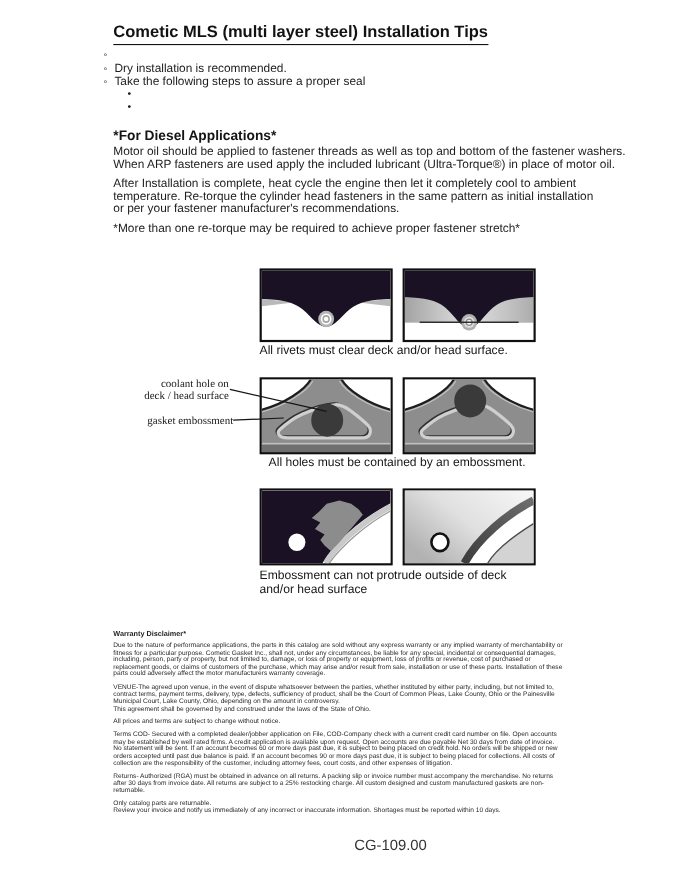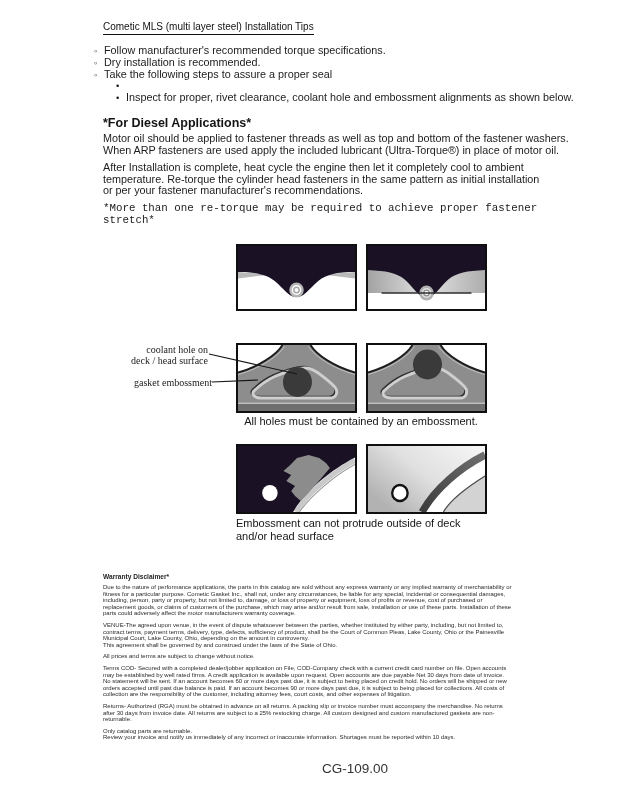--- a/index.html
+++ b/index.html
@@ -1,27 +1,27 @@
 <!DOCTYPE html>
 <html><head>
 <meta charset="utf-8">
 <style>
   html,body{margin:0;padding:0;background:#ffffff;}
   .page{position:relative;width:618px;height:800px;background:#ffffff;overflow:hidden;
         font-family:"Liberation Sans","DejaVu Sans",sans-serif;color:#1c1c1c;}
   .abs{position:absolute;}
-  .title{left:103px;top:21px;font-size:10px;font-weight:400;color:#121212;
+  .title{left:103px;top:21px;font-size:15px;font-weight:700;color:#121212;
          border-bottom:1.6px solid #121212;padding-bottom:2px;margin:0;}
   .bullets{left:94px;top:45px;width:500px;font-size:10.8px;line-height:11.8px;}
   .b{display:flex;align-items:flex-start;}
   .mk{width:10px;flex:0 0 10px;font-size:9.5px;line-height:11.8px;}
   .sub{padding-left:22px;}
   .diesel-h{left:103px;top:116px;font-size:12.5px;font-weight:700;color:#141414;margin:0;}
   .body{width:470px;font-size:10.8px;line-height:11.7px;white-space:pre-line;margin:0;left:103px;}
-  .p1{top:133px;} .p2{top:162px;} .p3{top:203px;font-family:Liberation Mono, monospace;}
+  .p1{top:133px;} .p2{top:162px;} .p3{top:203px;}
   .dlabel{width:121px;text-align:center;font-size:13px;letter-spacing:.3px;color:#0f172a;margin-top:40px;}
   .panel{border:2px solid #0f0f0f;width:117px;background:#fff;}
   .panel svg{display:block;width:100%;height:100%;}
   .h63{height:63px;} .h66{height:66px;}
   .caption{font-size:11px;color:#151515;}
   .pre{white-space:pre-line;}
   .callout{font-size:10px;line-height:11px;text-align:right;color:#1a1a1a;white-space:pre-line;font-family:Liberation Serif, serif;}
   .disc{left:103px;top:573px;width:410px;}
   .disc-h{font-size:6.6px;font-weight:700;color:#1f1f1f;margin:0 0 4px 0;}
   .disc p{font-size:6px;line-height:6.6px;color:#2a2a2a;margin:0 0 5px 0;white-space:pre-line;}
@@ -30,36 +30,34 @@
 </head>
 <body>
 
 <div class="page">
 
   <h1 class="abs title">Cometic MLS (multi layer steel) Installation Tips</h1>
 
   <div class="abs bullets">
     <div class="b">
       <span class="mk">◦</span>
-      <span>Follow manufacturer's recommended torque specifications.</span>
     </div>
     <div class="b">
       <span class="mk">◦</span>
       <span>Dry installation is recommended.</span>
     </div>
     <div class="b">
       <span class="mk">◦</span>
       <span>Take the following steps to assure a proper seal</span>
     </div>
     <div class="b sub">
       <span class="mk">•</span>
     </div>
     <div class="b sub">
       <span class="mk">•</span>
-      <span>Inspect for proper, rivet clearance, coolant hole and embossment alignments as shown below.</span>
     </div>
   </div>
 
   <h2 class="abs diesel-h">*For Diesel Applications*</h2>
   <p class="abs body p1">Motor oil should be applied to fastener threads as well as top and bottom of the fastener washers.
 When ARP fasteners are used apply the included lubricant (Ultra-Torque®) in place of motor oil.</p>
   <p class="abs body p2">After Installation is complete, heat cycle the engine then let it completely cool to ambient
 temperature. Re-torque the cylinder head fasteners in the same pattern as initial installation
 or per your fastener manufacturer's recommendations.</p>
   <p class="abs body p3">*More than one re-torque may be required to achieve proper fastener stretch*</p>
@@ -93,20 +91,21 @@
       <rect x="0" y="24" width="121" height="23" fill="url(#g1)"></rect>
       <rect x="0" y="47" width="121" height="16" fill="#ffffff"></rect>
       <path d="M0,0 H121 V24 C102,25 92,26.5 83,33.5 C73,42 69,51.5 60.5,51.5 C52,51.5 48,42 38,33.5 C29,26.5 19,25 0,24 Z" fill="#1a1124"></path>
       <circle cx="60.5" cy="47" r="7.5" fill="#b0b0b0"></circle>
       <circle cx="60.5" cy="47" r="5" fill="#e0e0e0"></circle>
       <circle cx="60.5" cy="47" r="2.8" fill="#ffffff" stroke="#8f8f8f" stroke-width="1.3"></circle>
       <line x1="14" y1="47" x2="107" y2="47" stroke="#2e2e2e" stroke-width="1.3"></line>
     </svg>
   </div>
 
+  <div class="abs caption" style="left:236px;top:313px;">All rivets must clear deck and/or head surface.</div>
 
   <div class="abs dlabel" style="left:236px;top:329px;">RIGHT</div>
   <div class="abs dlabel" style="left:366px;top:329px;">WRONG</div>
 
   <div class="abs callout" style="left:96px;top:344px;width:112px;">coolant hole on
 deck / head surface</div>
   <div class="abs callout" style="left:96px;top:377px;width:116px;">gasket embossment</div>
 
   <svg class="abs" style="left:208px;top:350px;width:95px;height:40px;z-index:5;" viewBox="0 0 95 40">
     <line x1="1" y1="4" x2="89" y2="24" stroke="#161616" stroke-width="1.1"></line>

